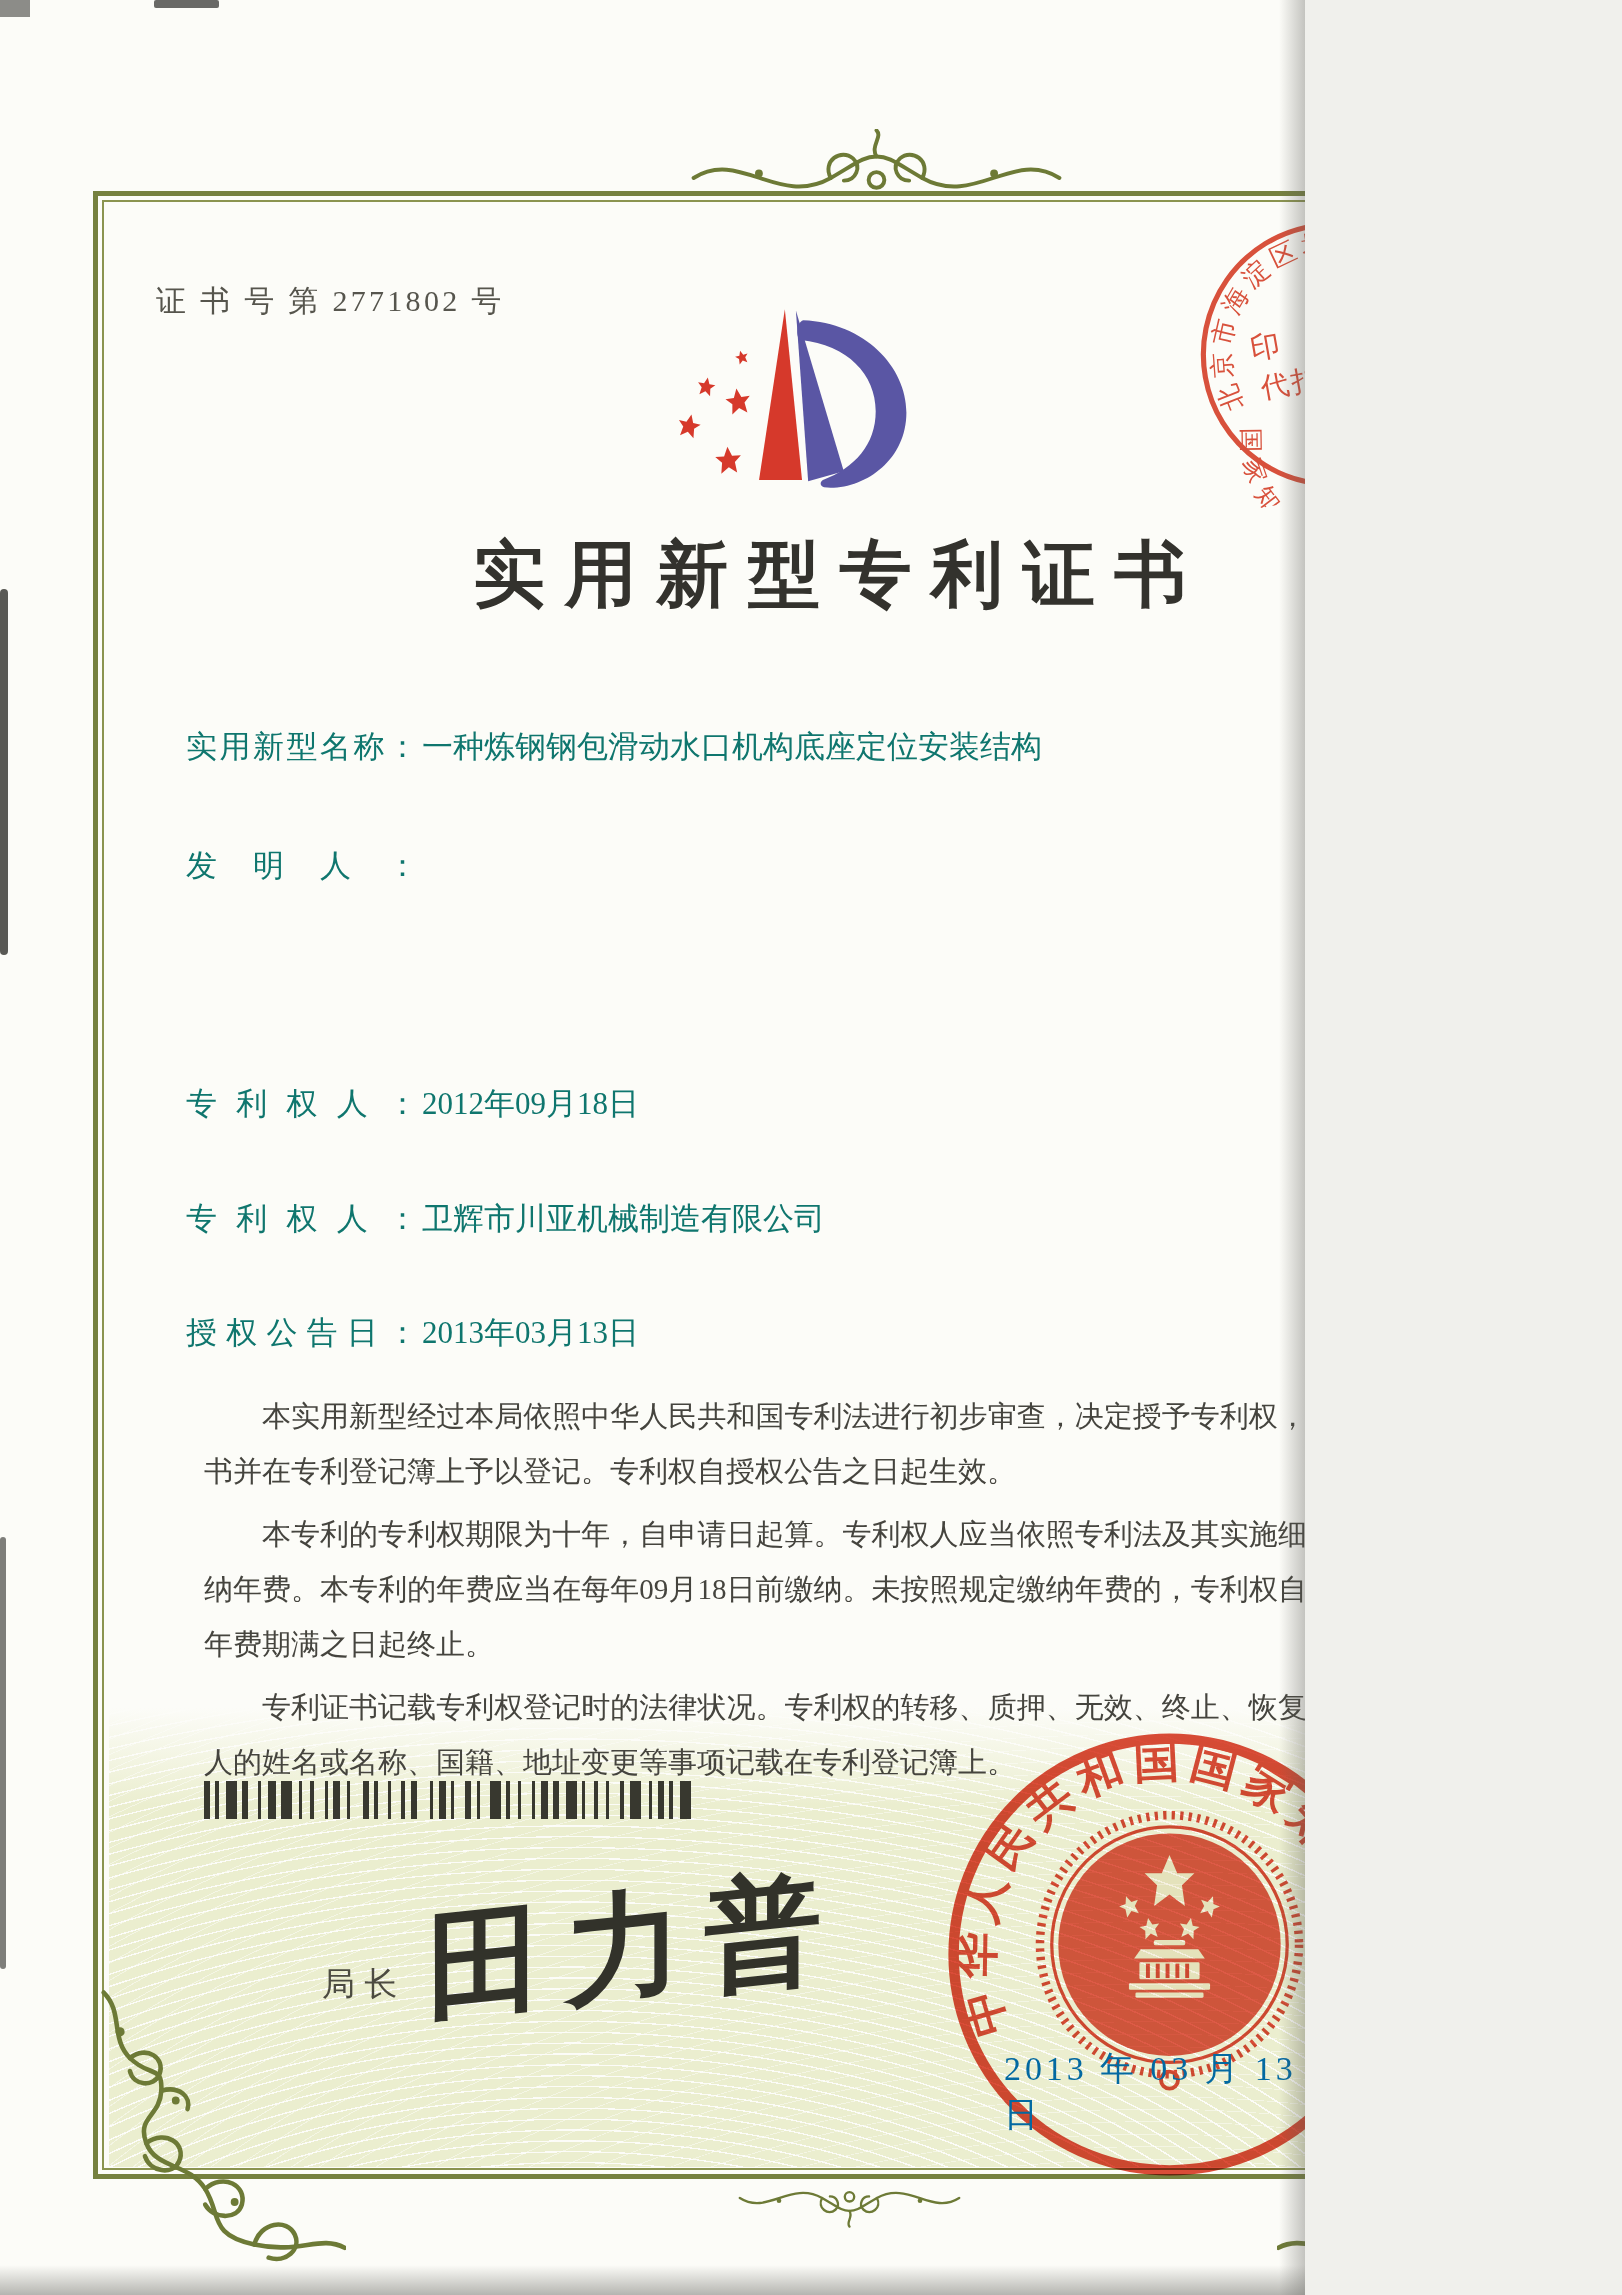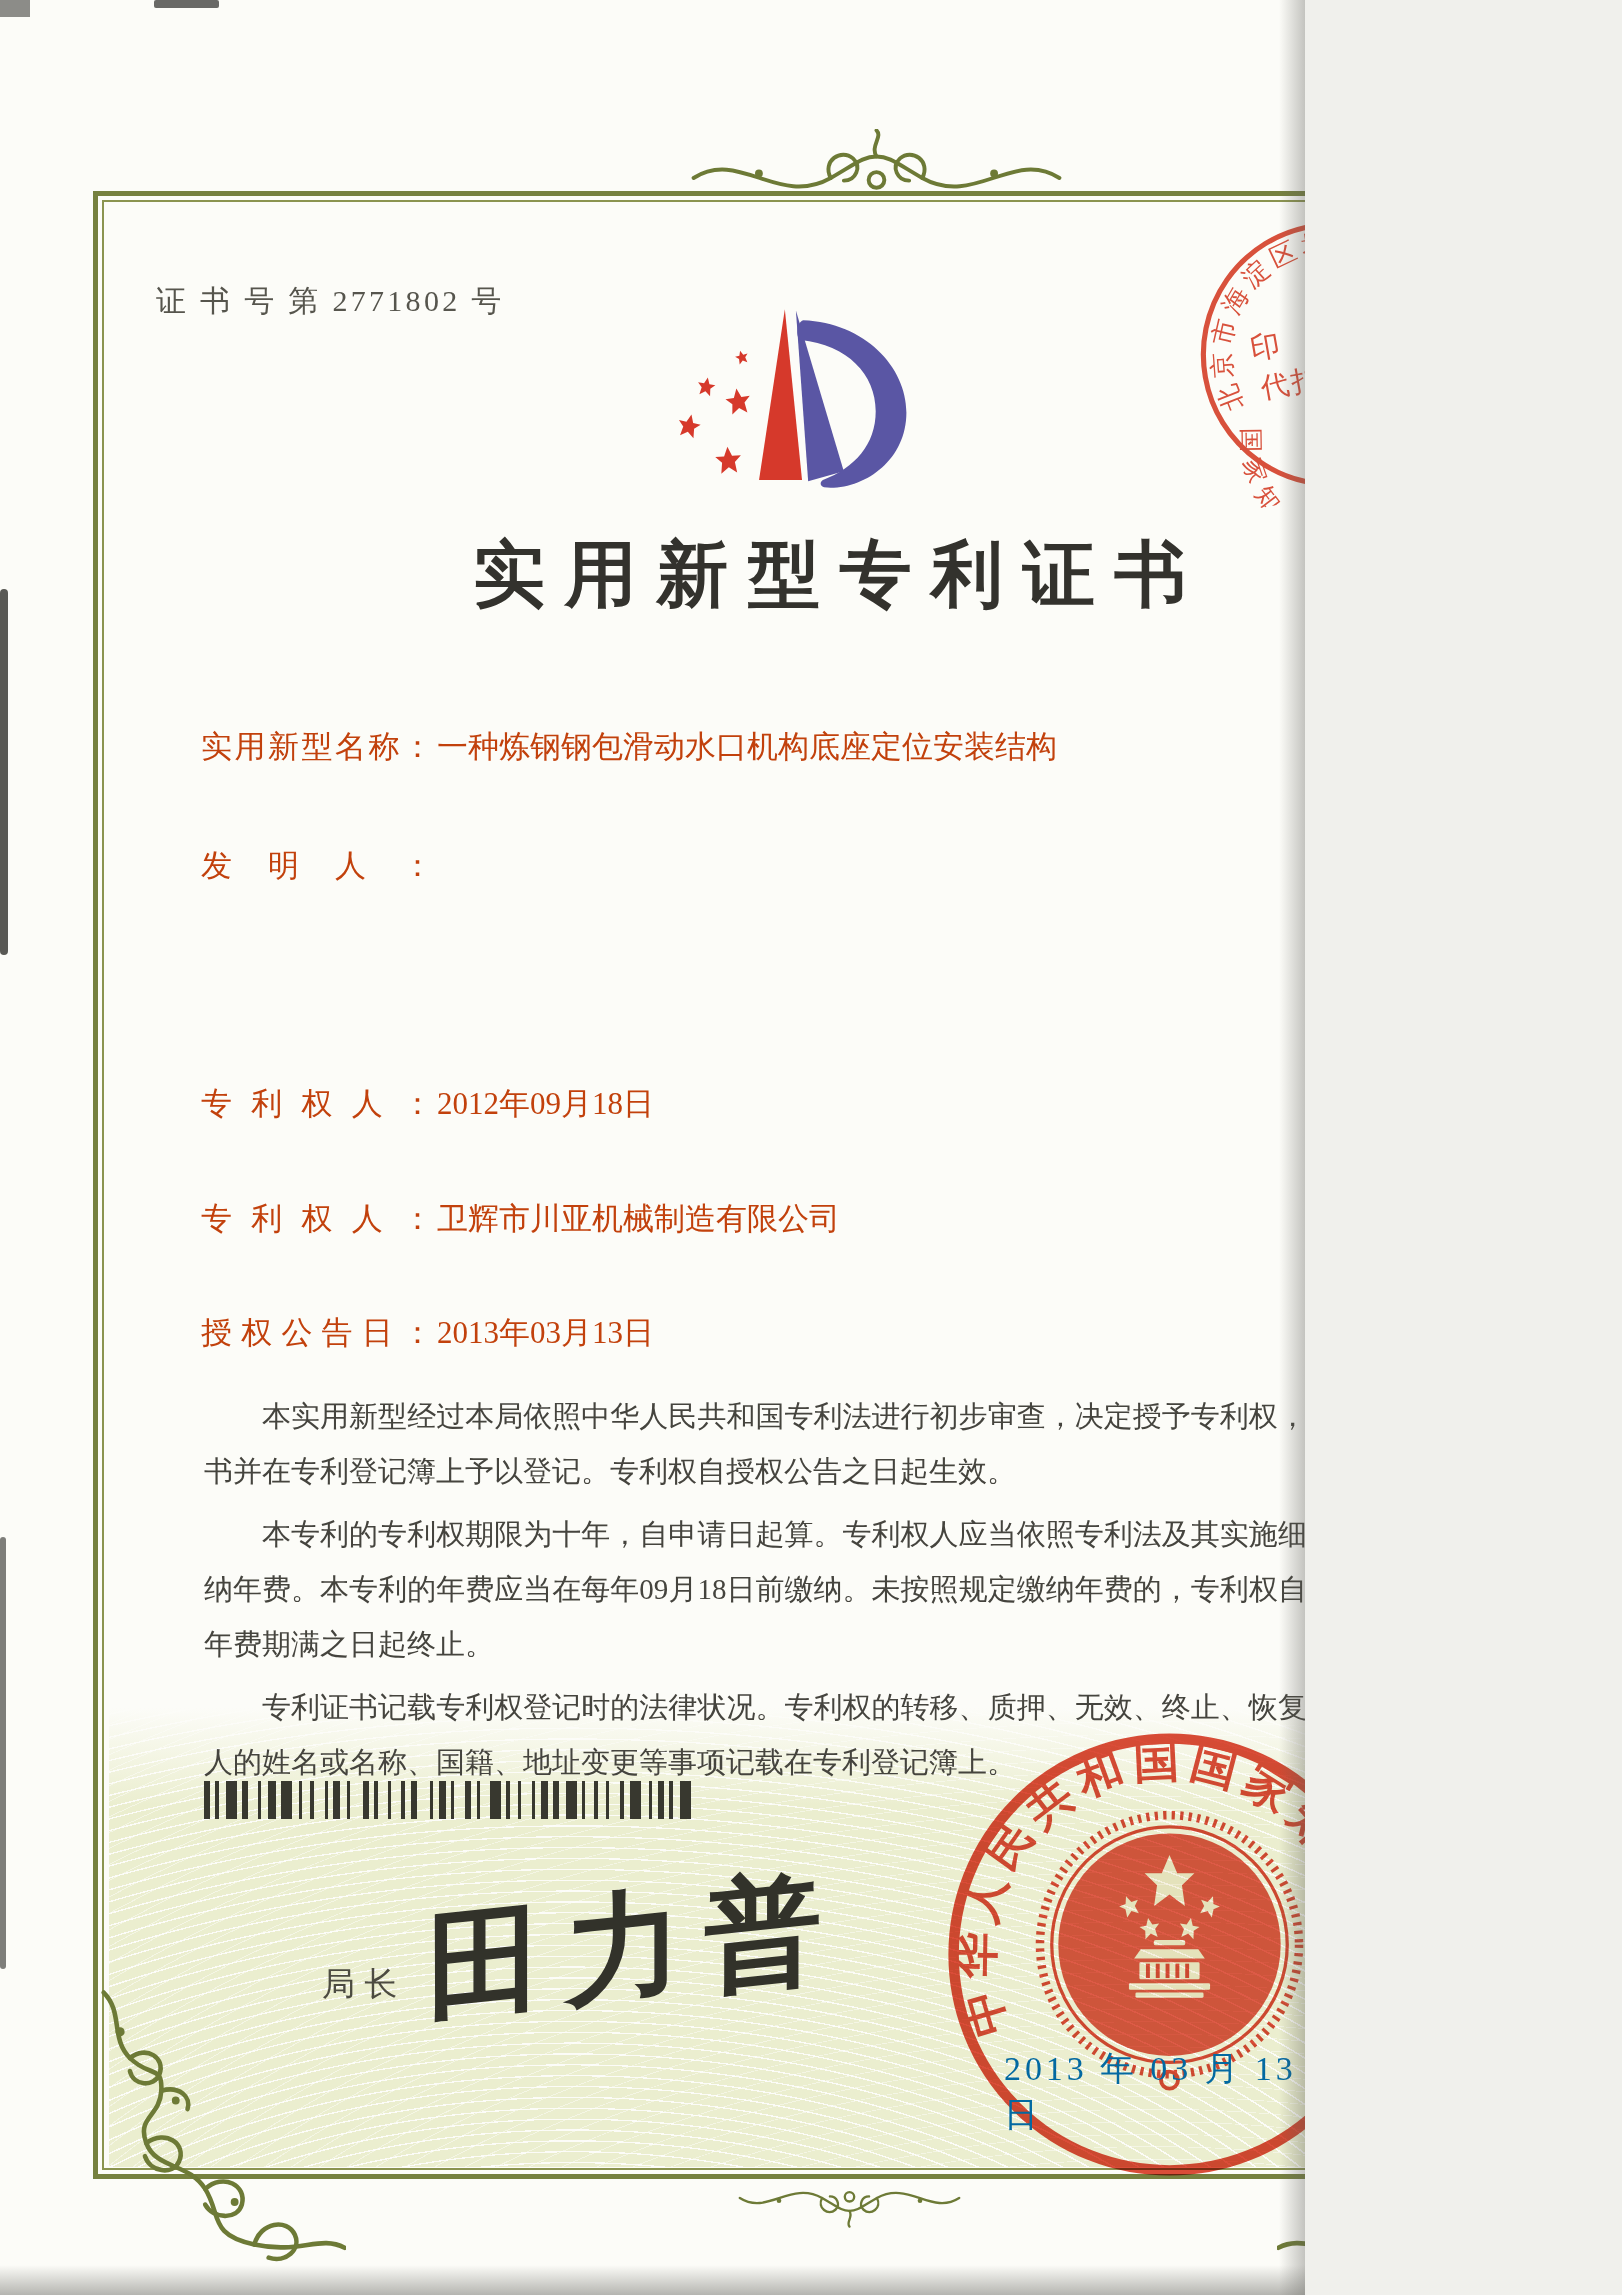--- a/index.html
+++ b/index.html
@@ -14,21 +14,21 @@
     background:
       repeating-radial-gradient(1177px 752px at 32% 182%, rgba(255,255,255,.85) 0 2px, rgba(255,255,255,0) 2px 17px),
       repeating-radial-gradient(1570px 981px at 72% 210%, rgba(255,255,255,.45) 0 1.3px, rgba(255,255,255,0) 1.3px 20px),
       #ebeecf;}
   .greenzone:after{content:"";position:absolute;left:0;top:0;right:0;height:98px;
       background:linear-gradient(#fcfcf8, rgba(252,252,248,0));}
   
   .certno{position:absolute;left:156px;top:281px;font-size:30px;letter-spacing:3.3px;color:#56554d;z-index:2;}
   .title{position:absolute;left:93px;width:1480px;top:527px;text-align:center;font-size:72px;
          font-weight:700;letter-spacing:19.6px;padding-left:13px;box-sizing:border-box;color:#33322d;z-index:2;}
-  .field{position:absolute;left:201px;display:flex;font-size:31px;color:#c2410c;line-height:1.55;z-index:2;}
+  .field{position:absolute;left:186px;display:flex;font-size:31px;color:#0f766e;line-height:1.55;z-index:2;}
   .flabel{width:232px;text-align:justify;text-align-last:justify;flex:none;}
   .fvalue{margin-left:3.9px;}
   .paras{position:absolute;left:196px;top:1381px;width:1235px;font-size:29px;line-height:55px;
          text-align:justify;color:#45443e;z-index:2;}
   .paras p{margin:8px;text-indent:58px;}
   .footer{position:absolute;left:93px;width:1480px;top:2124px;text-align:center;font-size:25px;
           letter-spacing:5.2px;color:#66655a;z-index:2;}
   
   .sig-label{position:absolute;left:322px;top:1962px;font-size:33px;letter-spacing:9.2px;color:#4c4b41;z-index:2;}
   .sig-name{position:absolute;left:425px;top:1868px;font-size:118px;font-weight:700;color:#32322a;

